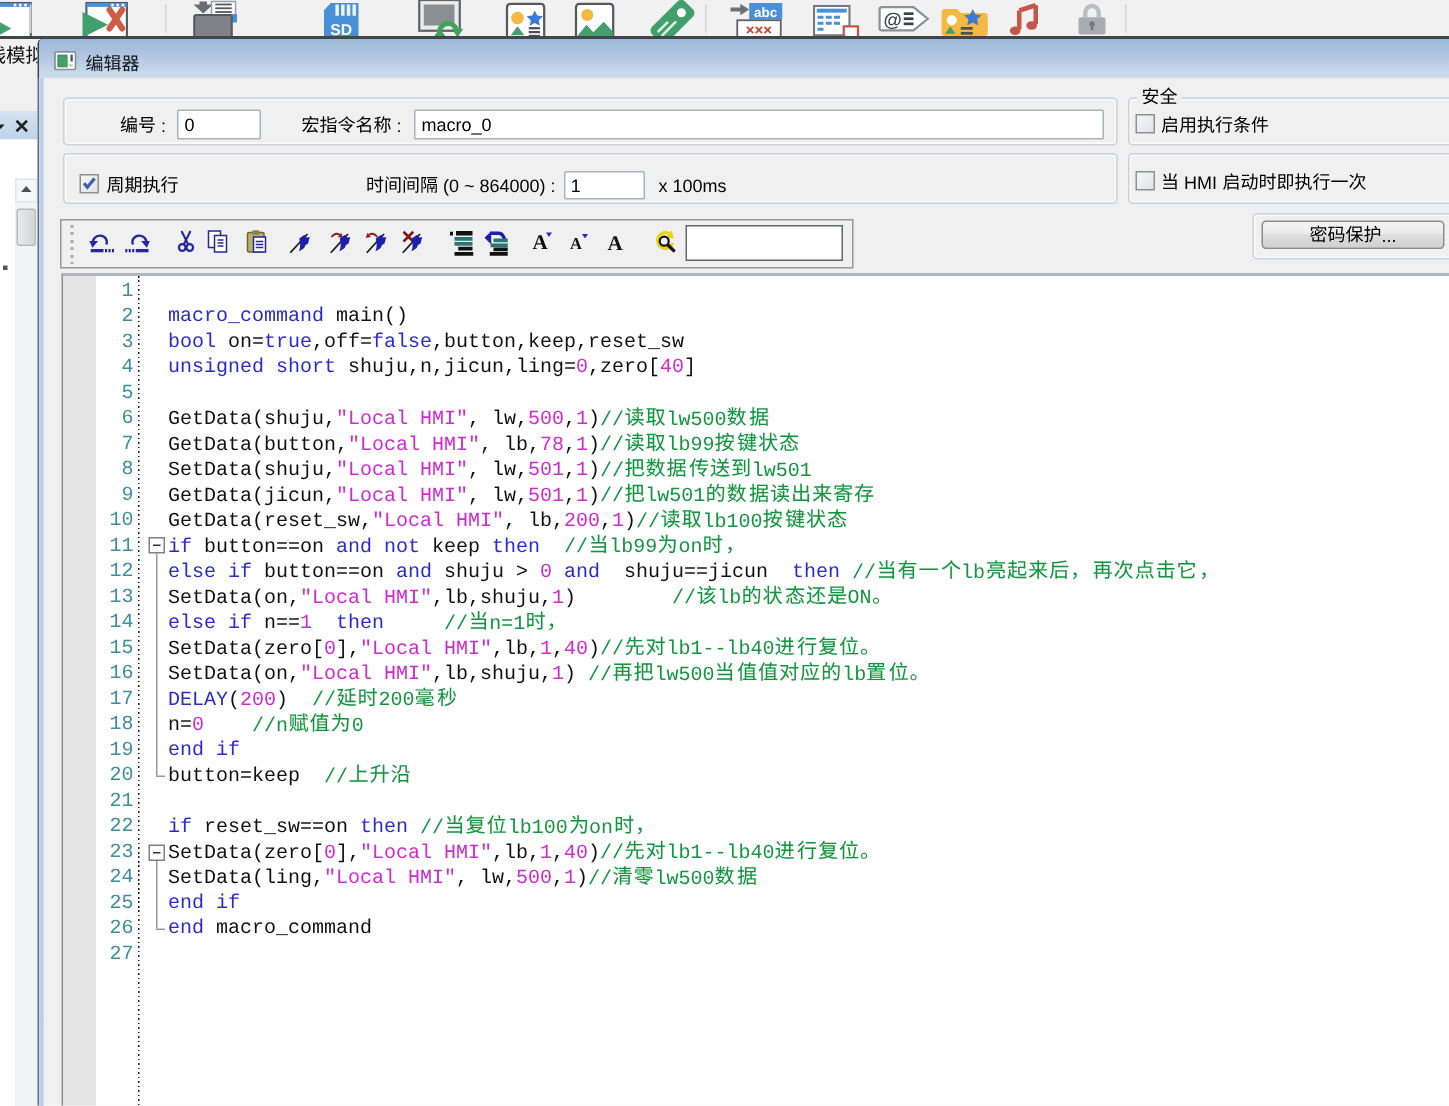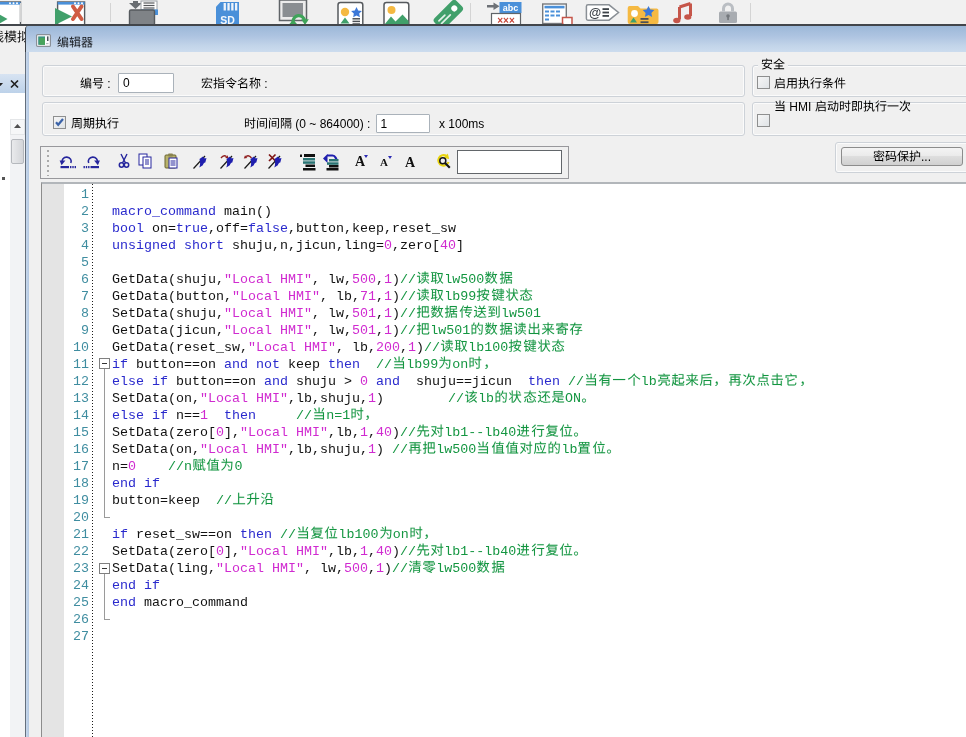--- a/index.html
+++ b/index.html
@@ -261,20 +261,23 @@
           <use href="#u5B8F" xlink:href="#u5B8F"></use>
         </svg><svg class="c" viewBox="0 0 1000 1000">
           <use href="#u6307" xlink:href="#u6307"></use>
         </svg><svg class="c" viewBox="0 0 1000 1000">
           <use href="#u4EE4" xlink:href="#u4EE4"></use>
         </svg><svg class="c" viewBox="0 0 1000 1000">
           <use href="#u540D" xlink:href="#u540D"></use>
         </svg><svg class="c" viewBox="0 0 1000 1000">
           <use href="#u79F0" xlink:href="#u79F0"></use>
         </svg> :</div>
+      <div class="inp" style="left:250px;top:43px;width:460px;height:19.5px">
+        <span>macro_0</span>
+      </div>
       <div class="lbl" style="left:732px;top:27.5px;background:#f0f0f0;padding:0 3px"><svg class="c" viewBox="0 0 1000 1000">
           <use href="#u5B89" xlink:href="#u5B89"></use>
         </svg><svg class="c" viewBox="0 0 1000 1000">
           <use href="#u5168" xlink:href="#u5168"></use>
         </svg></div>
       <div class="cb" style="left:731px;top:46px"></div>
       <div class="lbl" style="left:748px;top:47px"><svg class="c" viewBox="0 0 1000 1000">
           <use href="#u542F" xlink:href="#u542F"></use>
         </svg><svg class="c" viewBox="0 0 1000 1000">
           <use href="#u7528" xlink:href="#u7528"></use>
@@ -308,21 +311,21 @@
         </svg><svg class="c" viewBox="0 0 1000 1000">
           <use href="#u95F4" xlink:href="#u95F4"></use>
         </svg><svg class="c" viewBox="0 0 1000 1000">
           <use href="#u9694" xlink:href="#u9694"></use>
         </svg> (0 ~ 864000) :</div>
       <div class="inp" style="left:349.5px;top:83.5px;width:54px;height:19.5px">
         <span>1</span>
       </div>
       <div class="lbl" style="left:413px;top:87px">x 100ms</div>
       <div class="cb" style="left:731px;top:84px"></div>
-      <div class="lbl" style="left:748px;top:70px"><svg class="c" viewBox="0 0 1000 1000">
+      <div class="lbl" style="left:748px;top:85px"><svg class="c" viewBox="0 0 1000 1000">
           <use href="#u5F53" xlink:href="#u5F53"></use>
         </svg> HMI <svg class="c" viewBox="0 0 1000 1000">
           <use href="#u542F" xlink:href="#u542F"></use>
         </svg><svg class="c" viewBox="0 0 1000 1000">
           <use href="#u52A8" xlink:href="#u52A8"></use>
         </svg><svg class="c" viewBox="0 0 1000 1000">
           <use href="#u65F6" xlink:href="#u65F6"></use>
         </svg><svg class="c" viewBox="0 0 1000 1000">
           <use href="#u5373" xlink:href="#u5373"></use>
         </svg><svg class="c" viewBox="0 0 1000 1000">
@@ -486,21 +489,21 @@
         <div class="fline" style="left:62px;top:389.5px;height:45.5px"></div>
         <div class="ftick" style="left:62px;top:435px"></div>
         <div id="codelines"><div class="ln"></div><div class="ln"><span class="k">macro_command</span> main()</div><div class="ln"><span class="k">bool</span> on=<span class="k">true</span>,off=<span class="k">false</span>,button,keep,reset_sw</div><div class="ln"><span class="k">unsigned</span> <span class="k">short</span> shuju,n,jicun,ling=<span class="s">0</span>,zero[<span class="s">40</span>]</div><div class="ln"></div><div class="ln">GetData(shuju,<span class="s">"Local HMI"</span>, lw,<span class="s">500</span>,<span class="s">1</span>)<span class="m">//<svg class="c" viewBox="0 0 1000 1000">
                 <use href="#u8BFB" xlink:href="#u8BFB"></use>
               </svg><svg class="c" viewBox="0 0 1000 1000">
                 <use href="#u53D6" xlink:href="#u53D6"></use>
               </svg>lw500<svg class="c" viewBox="0 0 1000 1000">
                 <use href="#u6570" xlink:href="#u6570"></use>
               </svg><svg class="c" viewBox="0 0 1000 1000">
                 <use href="#u636E" xlink:href="#u636E"></use>
-              </svg></span></div><div class="ln">GetData(button,<span class="s">"Local HMI"</span>, lb,<span class="s">71</span>,<span class="s">1</span>)<span class="m">//<svg class="c" viewBox="0 0 1000 1000">
+              </svg></span></div><div class="ln">GetData(button,<span class="s">"Local HMI"</span>, lb,<span class="s">78</span>,<span class="s">1</span>)<span class="m">//<svg class="c" viewBox="0 0 1000 1000">
                 <use href="#u8BFB" xlink:href="#u8BFB"></use>
               </svg><svg class="c" viewBox="0 0 1000 1000">
                 <use href="#u53D6" xlink:href="#u53D6"></use>
               </svg>lb99<svg class="c" viewBox="0 0 1000 1000">
                 <use href="#u6309" xlink:href="#u6309"></use>
               </svg><svg class="c" viewBox="0 0 1000 1000">
                 <use href="#u952E" xlink:href="#u952E"></use>
               </svg><svg class="c" viewBox="0 0 1000 1000">
                 <use href="#u72B6" xlink:href="#u72B6"></use>
               </svg><svg class="c" viewBox="0 0 1000 1000">
@@ -634,20 +637,28 @@
               </svg><svg class="c" viewBox="0 0 1000 1000">
                 <use href="#u5E94" xlink:href="#u5E94"></use>
               </svg><svg class="c" viewBox="0 0 1000 1000">
                 <use href="#u7684" xlink:href="#u7684"></use>
               </svg>lb<svg class="c" viewBox="0 0 1000 1000">
                 <use href="#u7F6E" xlink:href="#u7F6E"></use>
               </svg><svg class="c" viewBox="0 0 1000 1000">
                 <use href="#u4F4D" xlink:href="#u4F4D"></use>
               </svg><svg class="c" viewBox="0 0 1000 1000">
                 <use href="#u3002" xlink:href="#u3002"></use>
+              </svg></span></div><div class="ln"><span class="k">DELAY</span>(<span class="s">200</span>)  <span class="m">//<svg class="c" viewBox="0 0 1000 1000">
+                <use href="#u5EF6" xlink:href="#u5EF6"></use>
+              </svg><svg class="c" viewBox="0 0 1000 1000">
+                <use href="#u65F6" xlink:href="#u65F6"></use>
+              </svg>200<svg class="c" viewBox="0 0 1000 1000">
+                <use href="#u6BEB" xlink:href="#u6BEB"></use>
+              </svg><svg class="c" viewBox="0 0 1000 1000">
+                <use href="#u79D2" xlink:href="#u79D2"></use>
               </svg></span></div><div class="ln">n=<span class="s">0</span>    <span class="m">//n<svg class="c" viewBox="0 0 1000 1000">
                 <use href="#u8D4B" xlink:href="#u8D4B"></use>
               </svg><svg class="c" viewBox="0 0 1000 1000">
                 <use href="#u503C" xlink:href="#u503C"></use>
               </svg><svg class="c" viewBox="0 0 1000 1000">
                 <use href="#u4E3A" xlink:href="#u4E3A"></use>
               </svg>0</span></div><div class="ln"><span class="k">end</span> <span class="k">if</span></div><div class="ln">button=keep  <span class="m">//<svg class="c" viewBox="0 0 1000 1000">
                 <use href="#u4E0A" xlink:href="#u4E0A"></use>
               </svg><svg class="c" viewBox="0 0 1000 1000">
                 <use href="#u5347" xlink:href="#u5347"></use>

